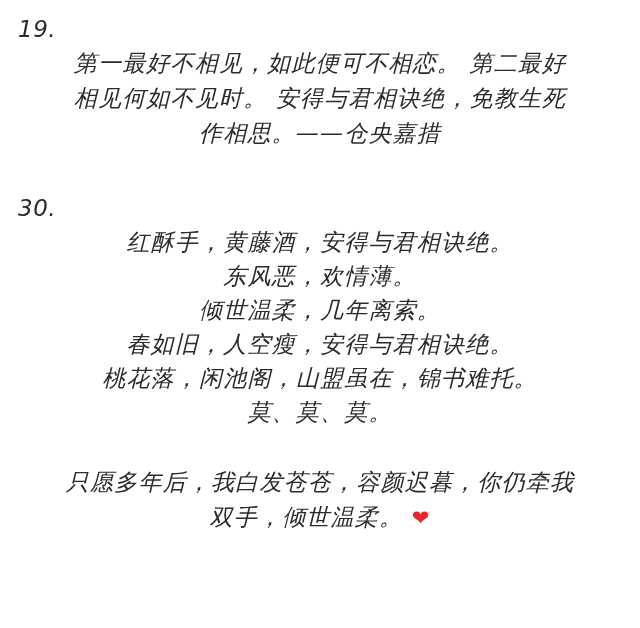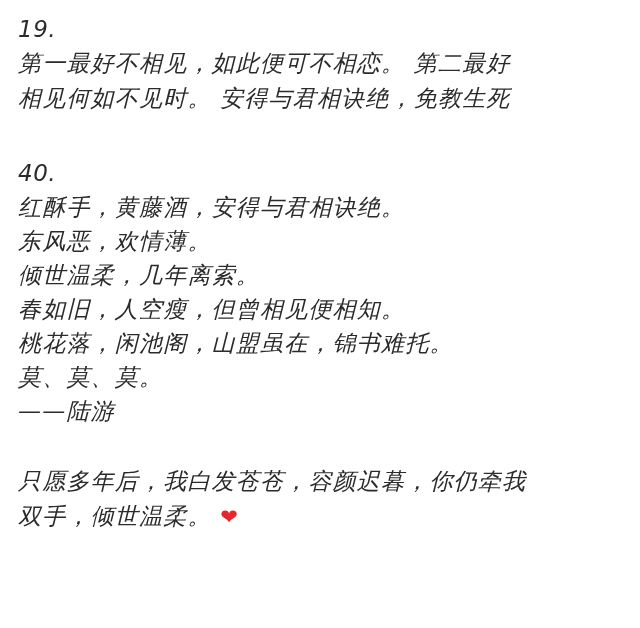--- a/index.html
+++ b/index.html
@@ -34,20 +34,21 @@
   }
   .poem-line {
     font-size: 23px;
     line-height: 34px;
     color: #2b2b2b;
     letter-spacing: 1.2px;
     white-space: pre-wrap;
     font-family: "DejaVu Sans", "Liberation Sans", sans-serif;
     font-style: italic;
     font-weight: 500;
+    text-align: center;
   }
   .block-19 {
     margin-top: 2px;
   }
   .block-19 .poem-line {
     line-height: 35px;
   }
   .gap-lg {
     height: 34px;
   }
@@ -73,33 +74,33 @@
 </style>
 </head>
 <body>
 
 <div class="page">
 
   <div class="entry block-19">
     <div class="entry-number">19.</div>
     <div class="poem-line">第一最好不相见，如此便可不相恋。 第二最好</div>
     <div class="poem-line">相见何如不见时。 安得与君相诀绝，免教生死</div>
+    <div class="poem-line">作相思。——仓央嘉措</div>
   </div>
 
   <div class="gap-lg"></div>
 
   <div class="entry">
-    <div class="entry-number">40.</div>
+    <div class="entry-number">30.</div>
     <div class="poem-line">红酥手，黄藤酒，安得与君相诀绝。</div>
     <div class="poem-line">东风恶，欢情薄。</div>
     <div class="poem-line">倾世温柔，几年离索。</div>
-    <div class="poem-line">春如旧，人空瘦，但曾相见便相知。</div>
+    <div class="poem-line">春如旧，人空瘦，安得与君相诀绝。</div>
     <div class="poem-line">桃花落，闲池阁，山盟虽在，锦书难托。</div>
     <div class="poem-line">莫、莫、莫。</div>
-    <div class="attribution">——陆游</div>
   </div>
 
   <div class="gap-md"></div>
 
   <div class="entry closing">
     <div class="poem-line">只愿多年后，我白发苍苍，容颜迟暮，你仍牵我</div>
     <div class="poem-line"><span>双手，倾世温柔。</span> <span class="heart">❤</span></div>
   </div>
 
 </div>

